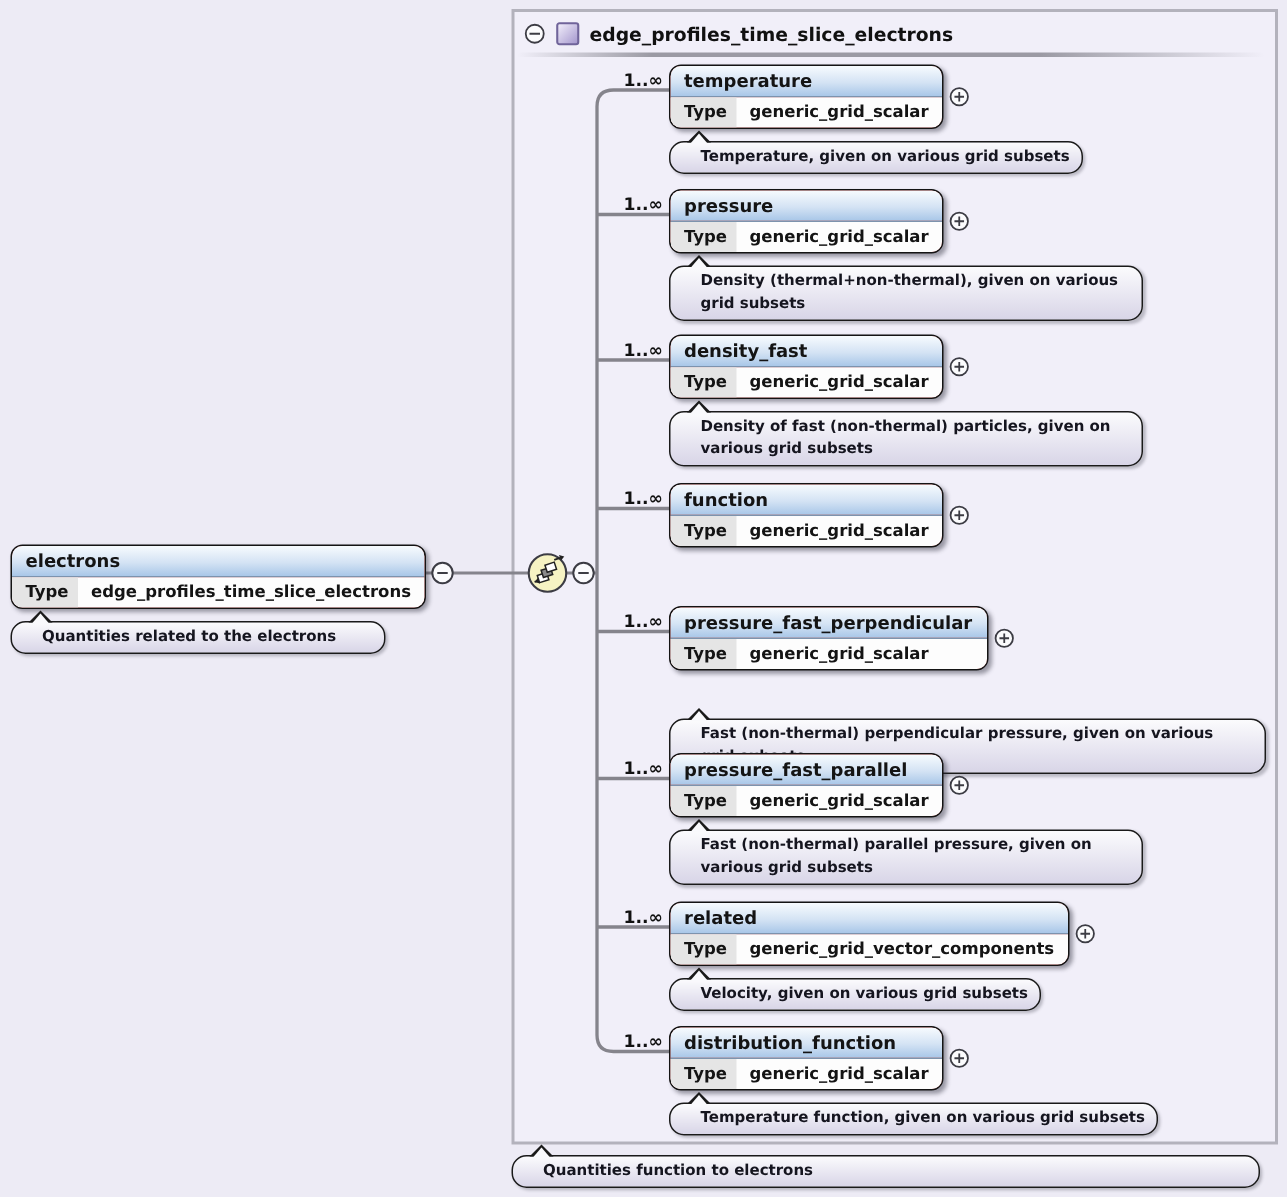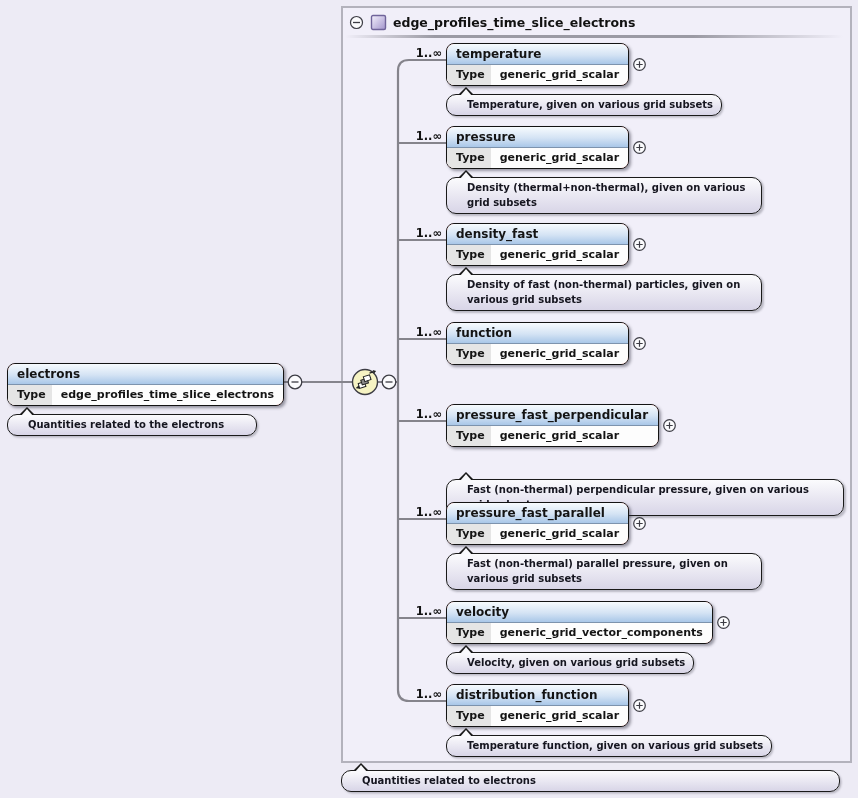--- a/index.html
+++ b/index.html
@@ -210,21 +210,21 @@
         <path d="M4.3 7.5 H10.7 M7.5 4.3 V10.7" stroke="#3c3c44" stroke-width="1.2"></path>
       </svg>
     </div>
     <div class="ann w372">Fast (non-thermal) parallel pressure, given on various grid subsets</div>
   </div>
 
   <div class="child" style="top:593px">
     <span class="card">1..∞</span>
     <div class="erow">
       <div class="ebox">
-        <div class="ebox-title">velocity</div>
+        <div class="ebox-title">related</div>
         <div class="ebox-type">
           <span class="tlabel">Type</span>
           <span class="tval">generic_grid_vector_components</span>
         </div>
       </div>
       <svg class="plus-icon" width="15" height="15" viewBox="0 0 15 15">
         <circle cx="7.5" cy="7.5" r="5.8" fill="#fbfbfd" stroke="#3c3c44" stroke-width="1.2"></circle>
         <path d="M4.3 7.5 H10.7 M7.5 4.3 V10.7" stroke="#3c3c44" stroke-width="1.2"></path>
       </svg>
     </div>
@@ -256,21 +256,21 @@
       <div class="ebox-title">electrons</div>
       <div class="ebox-type">
         <span class="tlabel">Type</span>
         <span class="tval">edge_profiles_time_slice_electrons</span>
       </div>
     </div>
   </div>
   <div class="ann w307">Quantities related to the electrons</div>
 </div>
 
-<div class="ann w499">Quantities related to electrons</div>
+<div class="ann w499">Quantities function to electrons</div>
 
 <svg class="overlay" width="858" height="798" viewBox="0 0 858 798">
 
   <path d="M258 382 H353 M377 382 H398" stroke="#85848c" stroke-width="2" fill="none"></path>
 
   <path d="M446 60 H409 Q398 60 398 71 V690 Q398 701 409 701 H446
            M398 143 H446 M398 240 H446 M398 339 H446 M398 421 H446 M398 519 H446 M398 618 H446" stroke="#85848c" stroke-width="2.2" fill="none"></path>
 
   <g class="clickable">
     <circle cx="295" cy="382" r="6.8" fill="#fbfbfd" stroke="#3c3c44" stroke-width="1.3"></circle>

